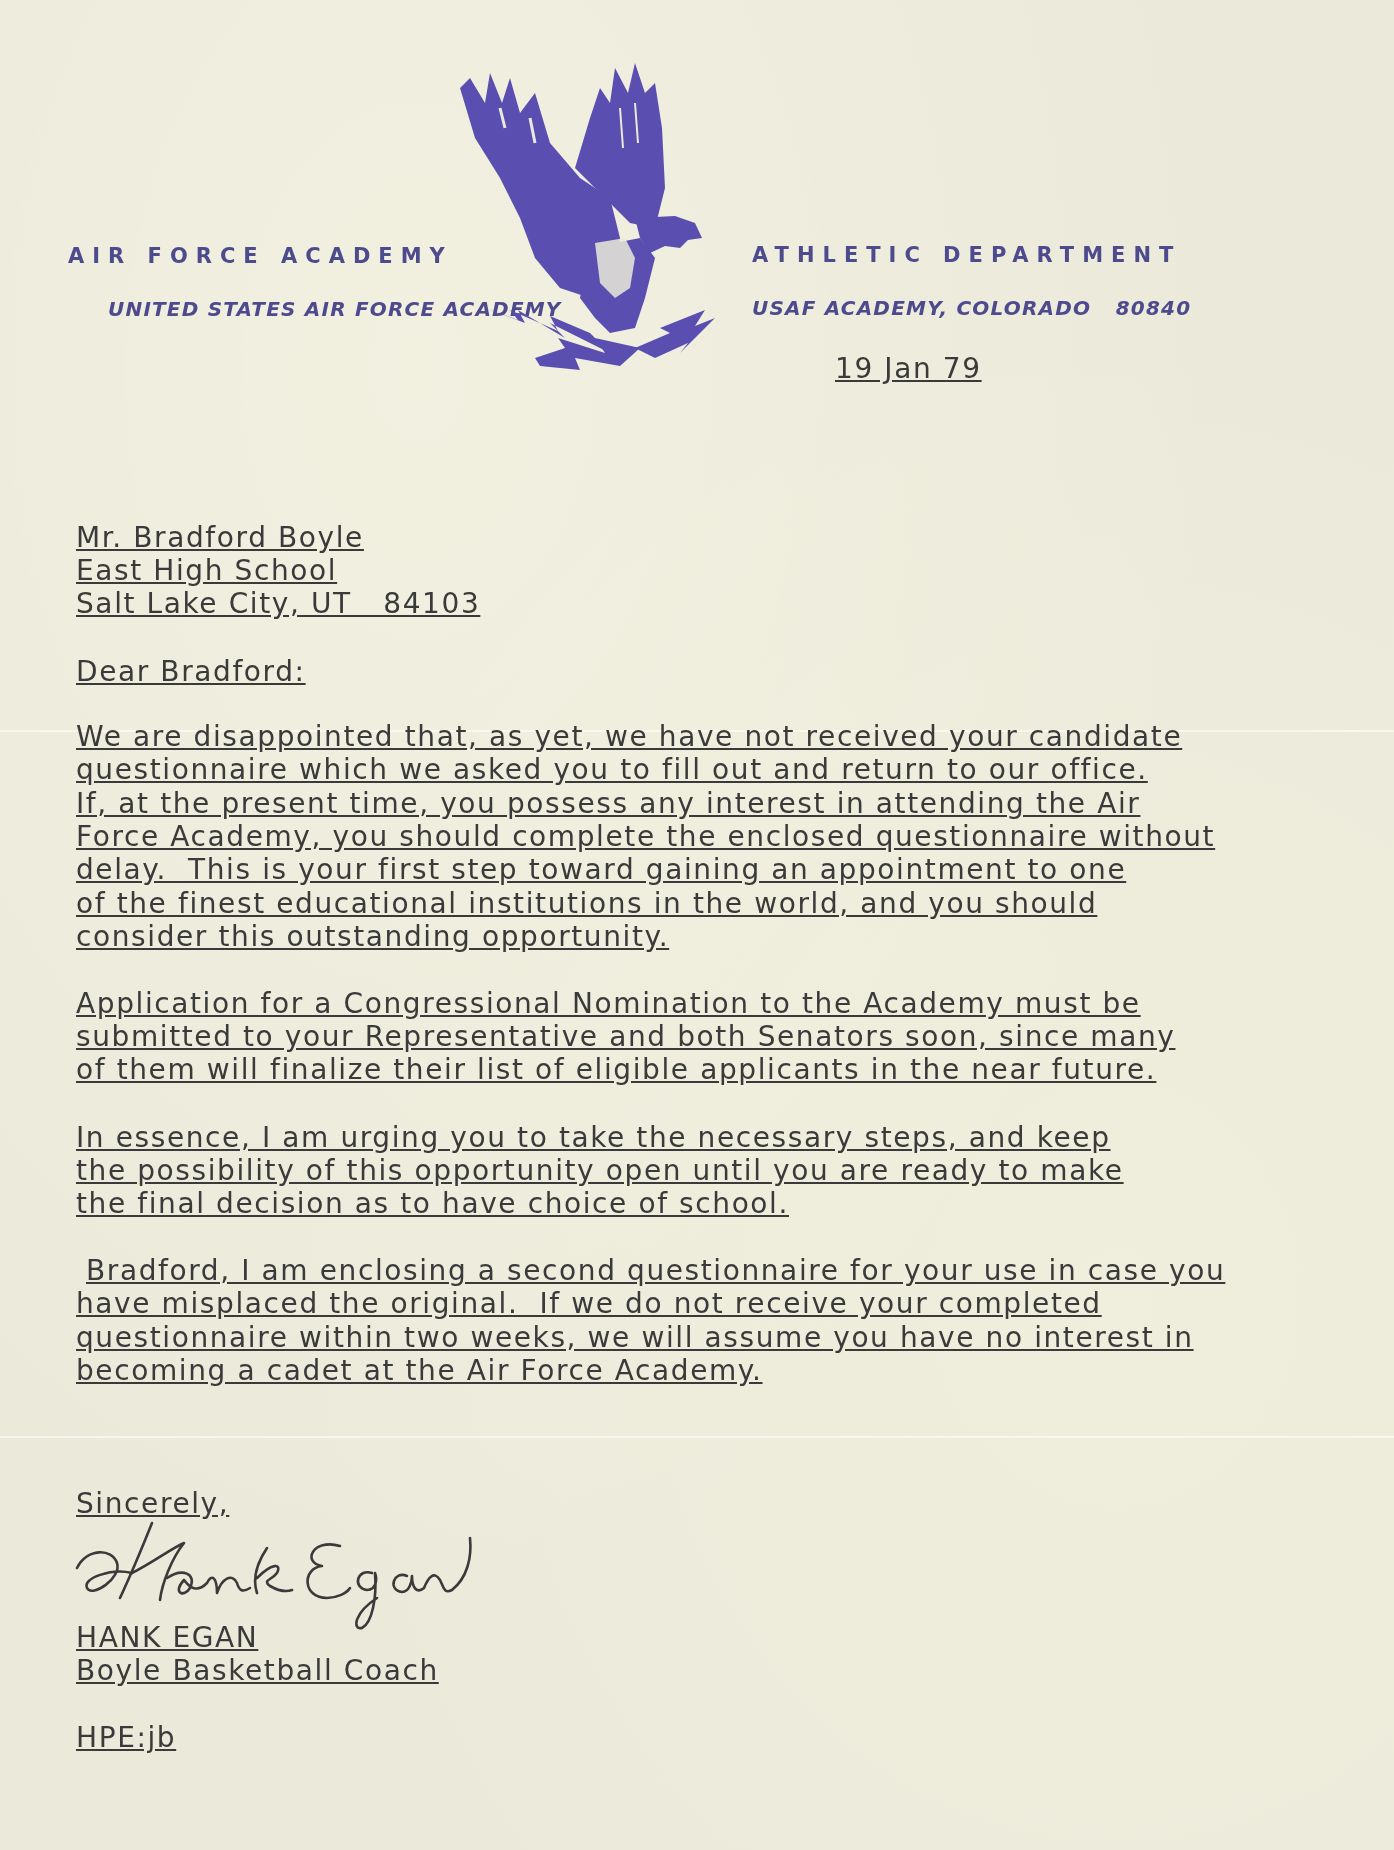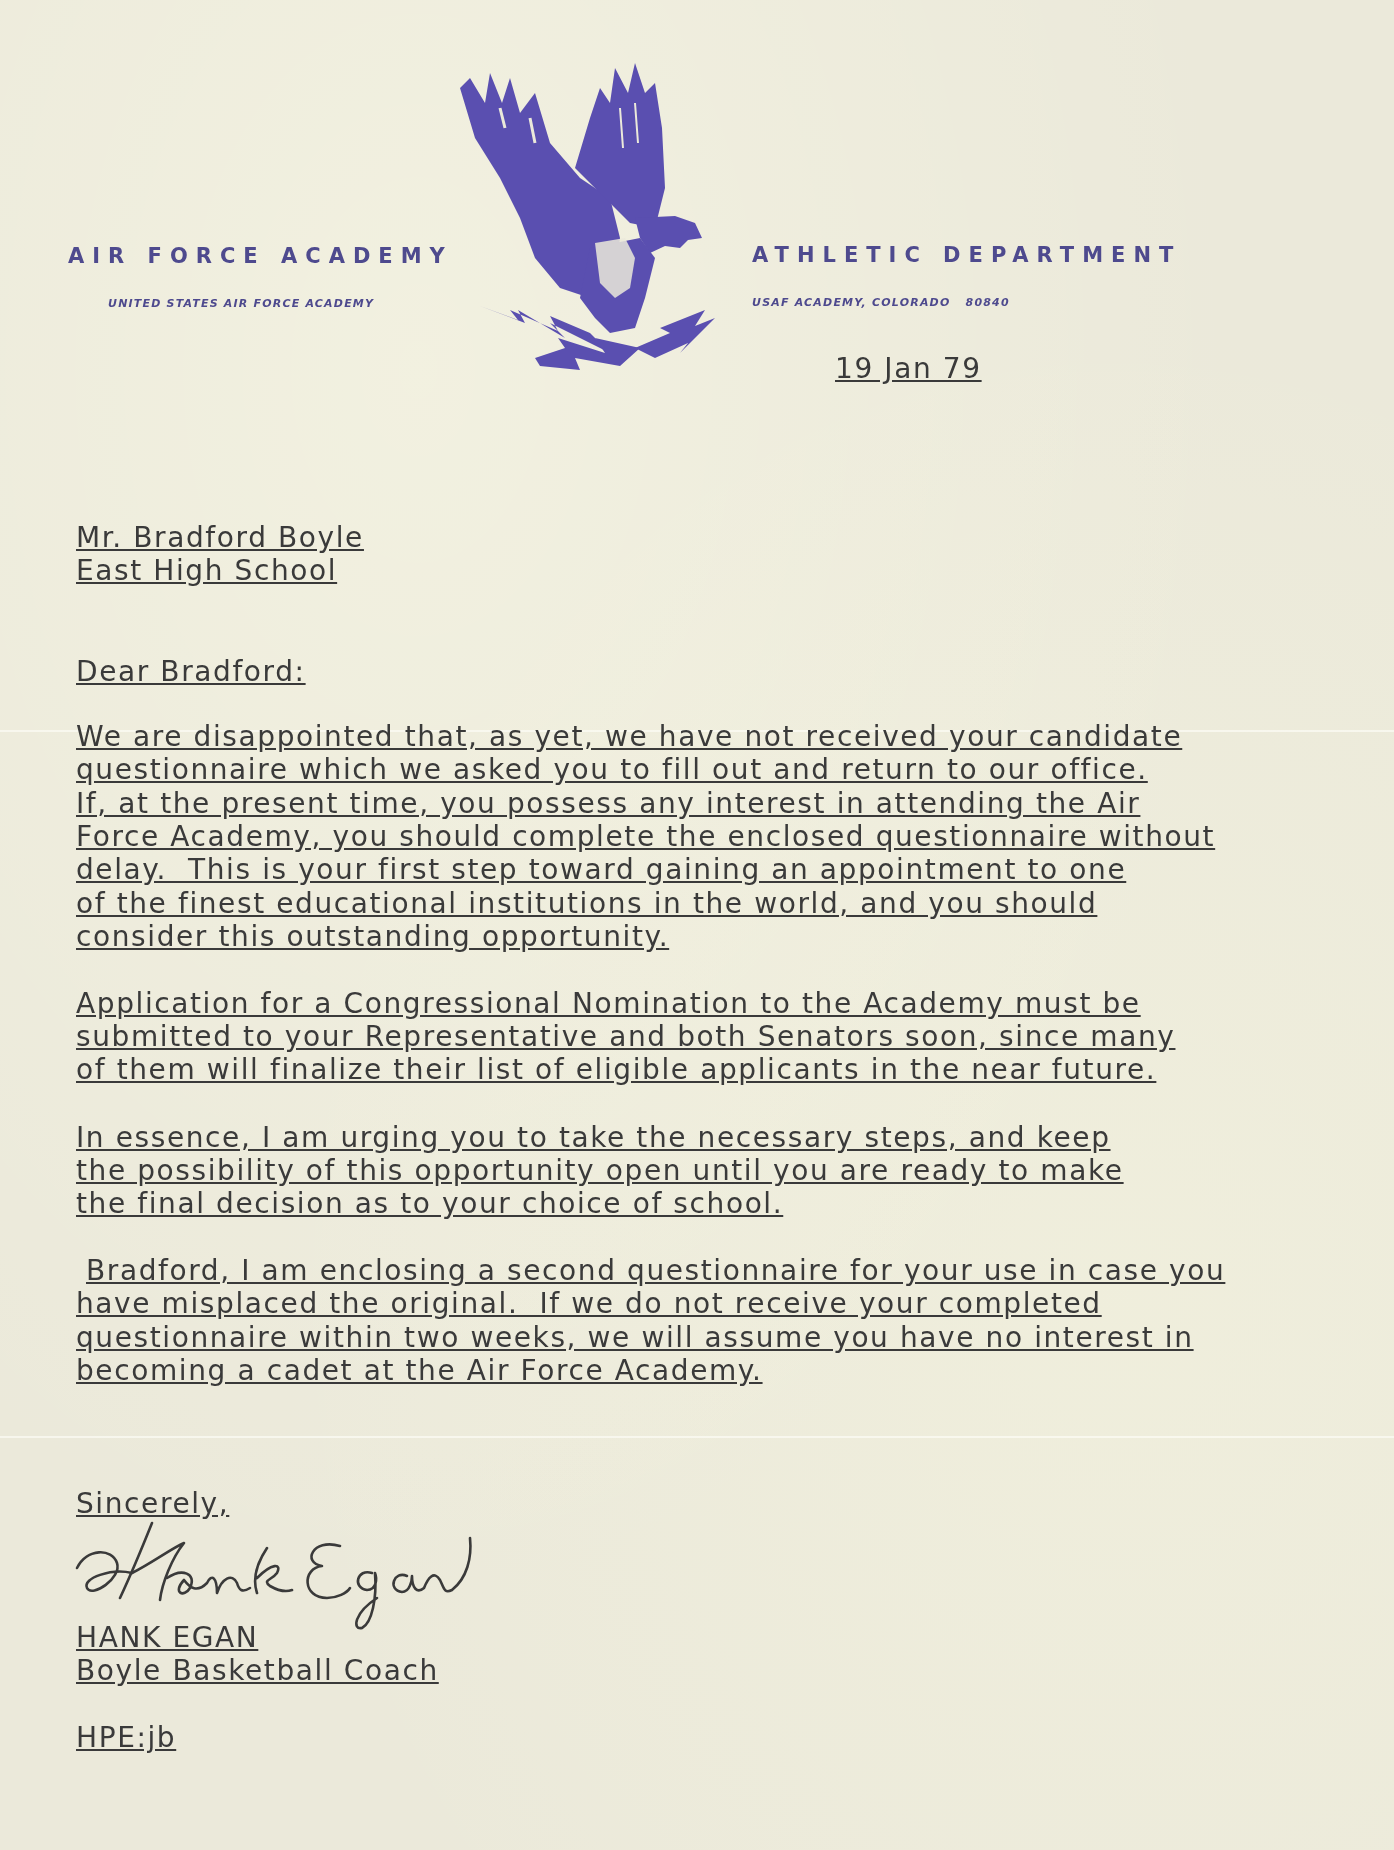--- a/index.html
+++ b/index.html
@@ -20,21 +20,21 @@
     position: absolute; left: 0; width: 1394px; height: 2px;
     background: rgba(255,255,250,0.6);
   }
   .lh-title {
     position: absolute; color: #4e4a8e; font-weight: bold;
     font-size: 21px; letter-spacing: 8px;
     font-family: "DejaVu Sans", sans-serif;
   }
   .lh-sub {
     position: absolute; color: #4e4a8e; font-style: italic; font-weight: bold;
-    font-size: 11px; letter-spacing: 1.2px;
+    font-size: 20px; letter-spacing: 1.2px;
     font-family: "DejaVu Sans", sans-serif;
   }
   .eagle { position: absolute; left: 440px; top: 48px; width: 300px; height: 350px; }
   .typed {
     position: absolute; color: #3a3a3a;
     font-family: "DejaVu Sans", sans-serif;
     font-size: 28px; line-height: 33.5px;
     letter-spacing: 1.6px; white-space: pre; text-decoration: underline;
   }
   .date { left: 835px; top: 352px; }
@@ -72,20 +72,21 @@
       <path d="M155 195 L185 190 L195 210 L190 240 L175 250 L160 235 Z" opacity="0.85"></path>
       <path d="M60 60 L65 80 M90 70 L95 95" stroke="#ebe9da" stroke-width="3"></path>
       <path d="M180 60 L183 100 M195 55 L198 95" stroke="#ebe9da" stroke-width="2"></path>
     </g>
   </svg>
 
   <div class="typed date">19 Jan 79</div>
 
   <div class="typed" style="left:76px; top:521px;">Mr. Bradford Boyle</div>
   <div class="typed" style="left:76px; top:554px;">East High School</div>
+  <div class="typed" style="left:76px; top:587px;">Salt Lake City, UT   84103</div>
 
   <div class="typed" style="left:76px; top:655px;">Dear Bradford:</div>
 
   <div>
     <div class="typed" style="left:76px; top:720px;">We are disappointed that, as yet, we have not received your candidate</div>
     <div class="typed" style="left:76px; top:753px;">questionnaire which we asked you to fill out and return to our office.</div>
     <div class="typed" style="left:76px; top:787px;">If, at the present time, you possess any interest in attending the Air</div>
     <div class="typed" style="left:76px; top:820px;">Force Academy, you should complete the enclosed questionnaire without</div>
     <div class="typed" style="left:76px; top:853px;">delay.  This is your first step toward gaining an appointment to one</div>
     <div class="typed" style="left:76px; top:887px;">of the finest educational institutions in the world, and you should</div>
@@ -94,21 +95,21 @@
 
   <div>
     <div class="typed" style="left:76px; top:987px;">Application for a Congressional Nomination to the Academy must be</div>
     <div class="typed" style="left:76px; top:1020px;">submitted to your Representative and both Senators soon, since many</div>
     <div class="typed" style="left:76px; top:1053px;">of them will finalize their list of eligible applicants in the near future.</div>
   </div>
 
   <div>
     <div class="typed" style="left:76px; top:1121px;">In essence, I am urging you to take the necessary steps, and keep</div>
     <div class="typed" style="left:76px; top:1154px;">the possibility of this opportunity open until you are ready to make</div>
-    <div class="typed" style="left:76px; top:1187px;">the final decision as to your choice of school.</div>
+    <div class="typed" style="left:76px; top:1187px;">the final decision as to have choice of school.</div>
   </div>
 
   <div>
     <div class="typed" style="left:86px; top:1254px;text-align:center;">Bradford, I am enclosing a second questionnaire for your use in case you</div>
     <div class="typed" style="left:76px; top:1287px;">have misplaced the original.  If we do not receive your completed</div>
     <div class="typed" style="left:76px; top:1321px;">questionnaire within two weeks, we will assume you have no interest in</div>
     <div class="typed" style="left:76px; top:1354px;">becoming a cadet at the Air Force Academy.</div>
   </div>
 
 

